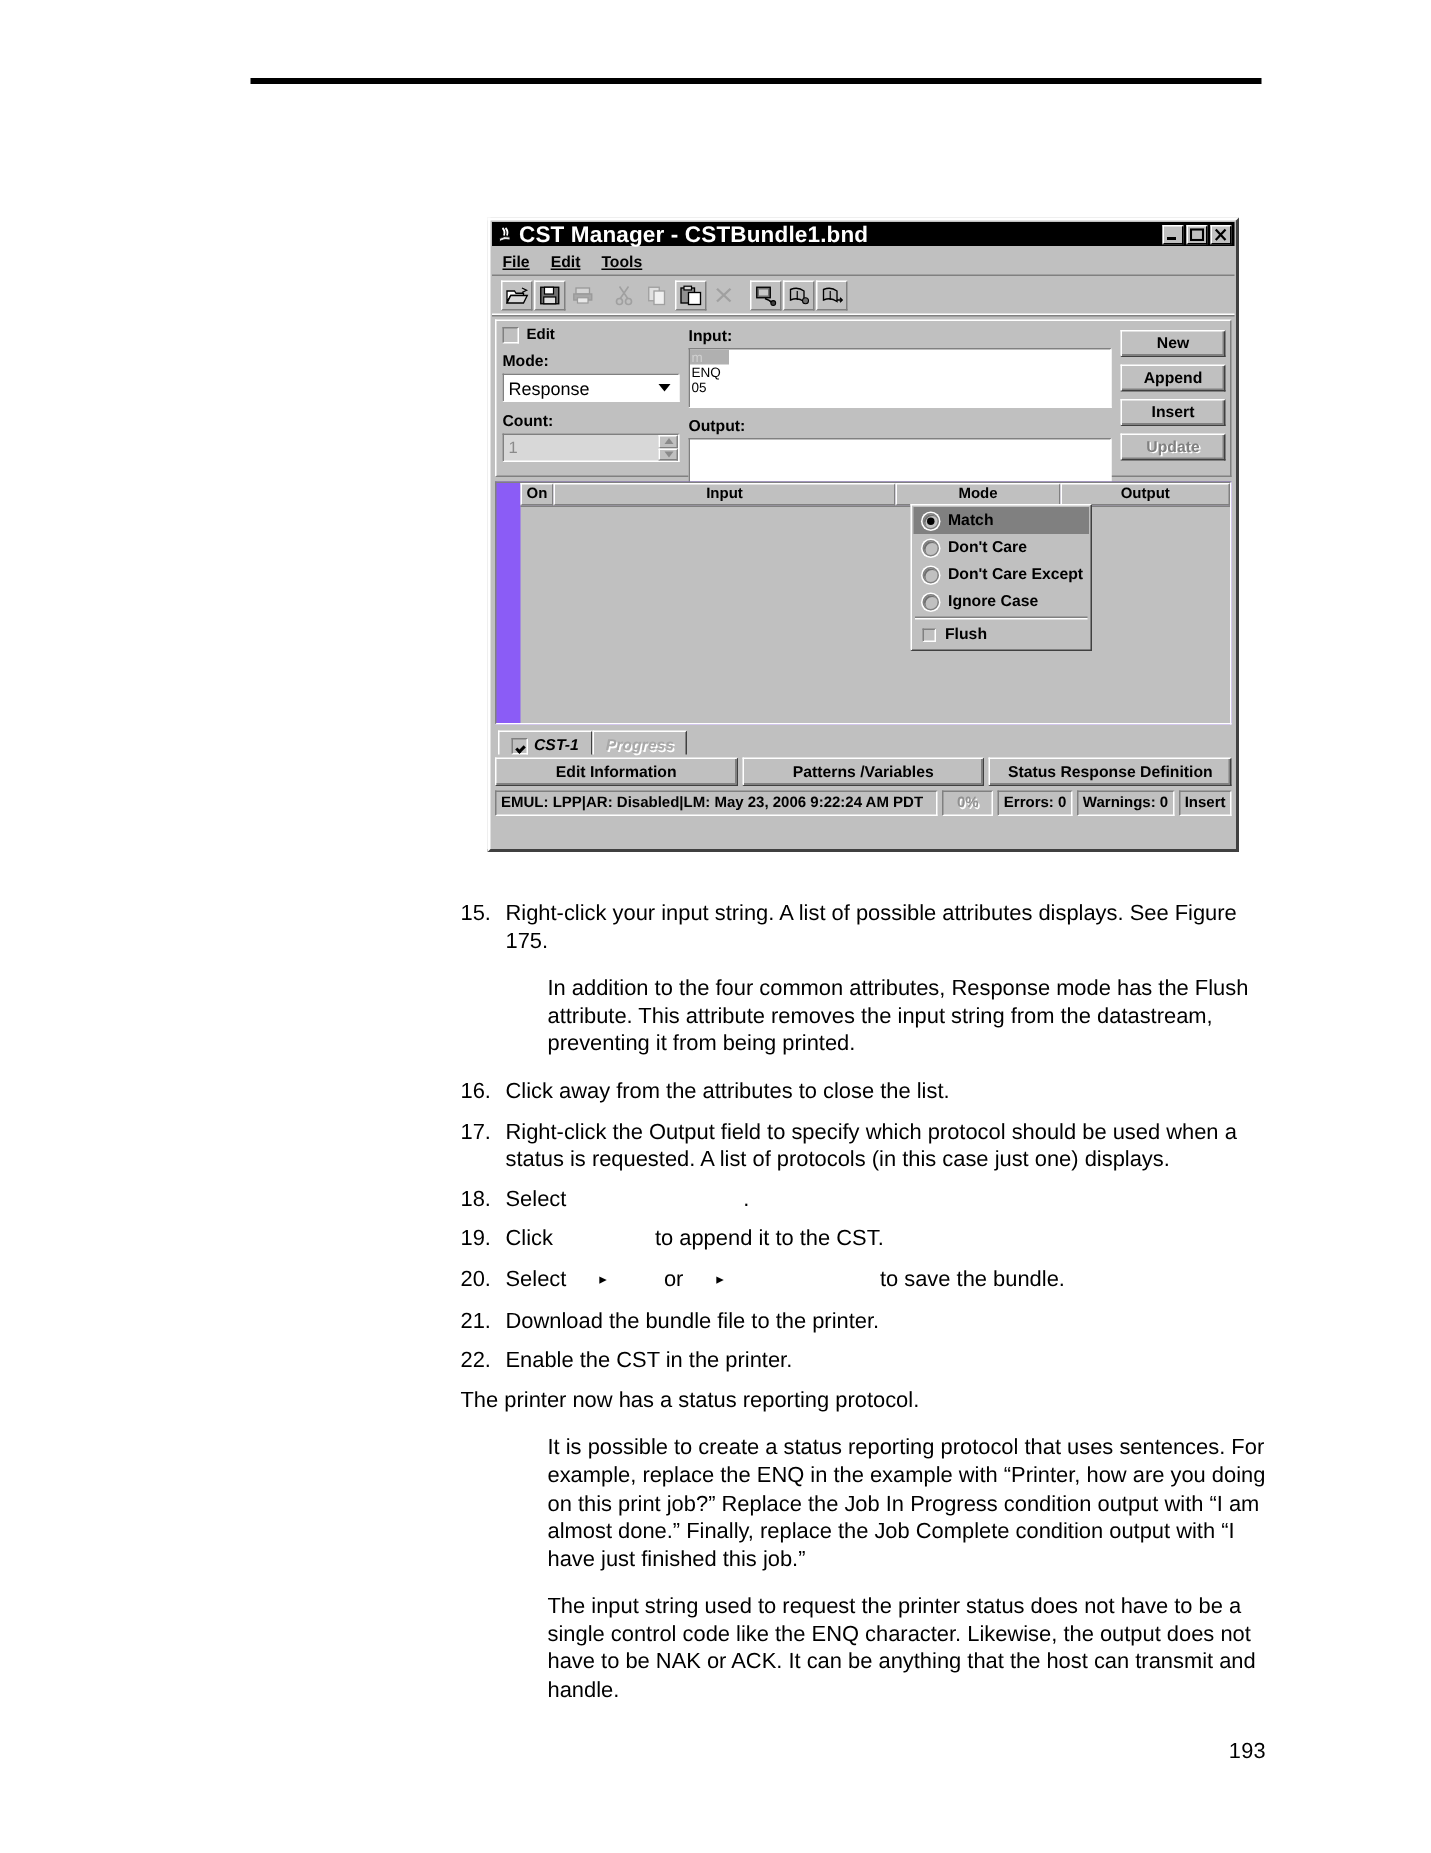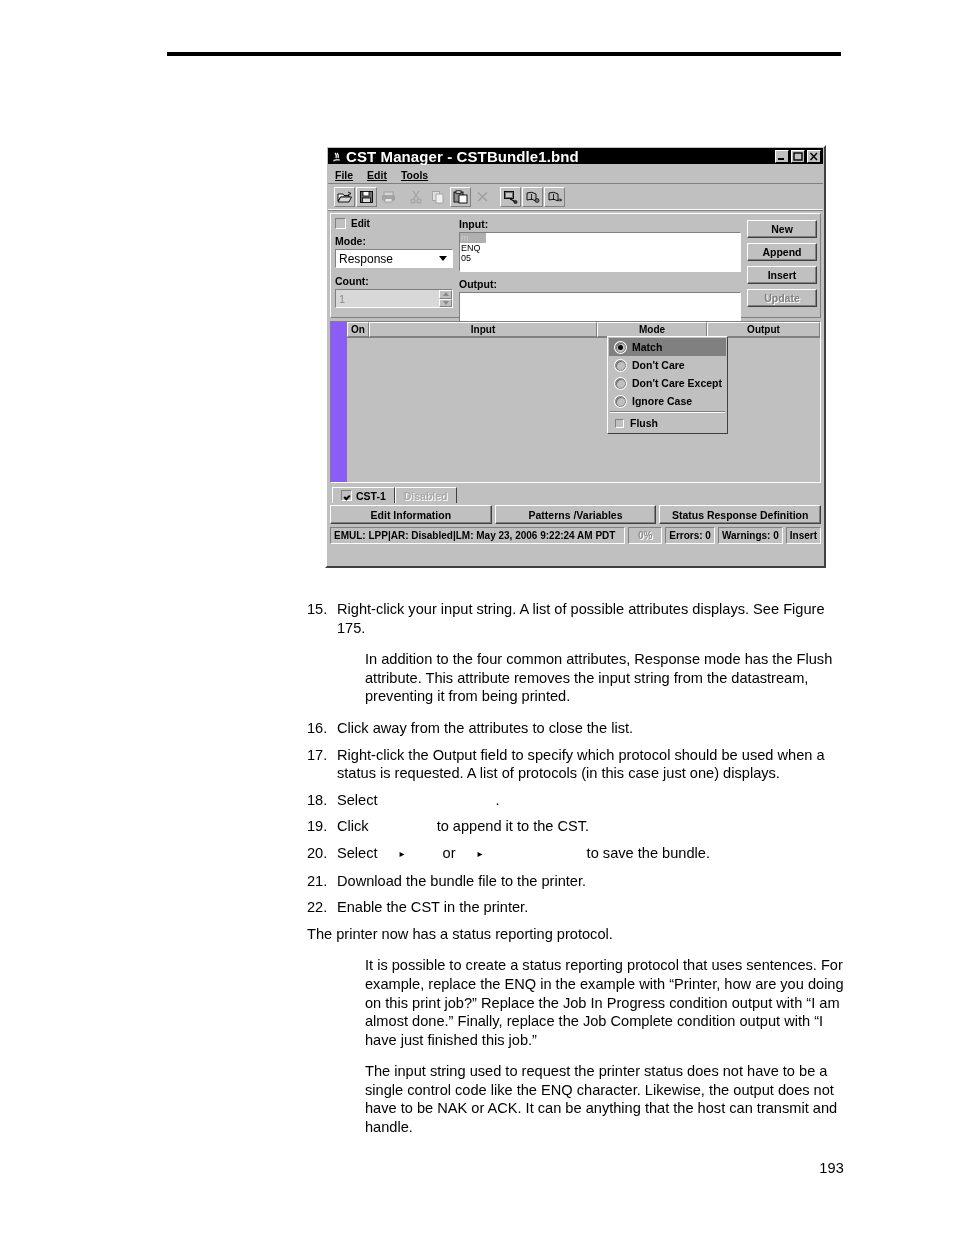--- a/index.html
+++ b/index.html
@@ -306,26 +306,26 @@
   .tabstrip {
     margin: 3px 3px 0 5px;
     height: 17px;
     display: flex;
     align-items: flex-end;
     position: relative;
   }
   .tab {
     height: 16px;
     padding: 0 8px;
-    display: flex; align-items: center; gap: 4px;
+    display: flex; align-items: flex-end; gap: 4px;
     background: #c0c0c0;
     border-top: 1px solid #ffffff; border-left: 1px solid #ffffff;
     border-right: 1px solid #404040;
     box-sizing: border-box;
-    font-size: 10.5px; font-weight: bold;
+    font-size: 10.5px; font-weight: bold; font-style: italic;
   }
   .tab.inactive { color: #a8a8a8; text-shadow: 1px 1px 0 #ffffff; }
 
   .bottom-buttons {
     margin: 2px 3px 0 3px;
     display: flex;
     gap: 3px;
   }
   .bottom-buttons .jbtn { flex: 1; height: 19px; }
 
@@ -589,21 +589,21 @@
     </div>
     <div class="table-body"></div>
   </div>
 
   <div class="tabstrip">
     <div class="tab">
       <span class="checkbox checked"></span>
       <span>CST-1</span>
     </div>
     <div class="tab inactive">
-      <span>Disabled</span>
+      <span>Progress</span>
     </div>
   </div>
 
   <div class="bottom-buttons">
     <div class="jbtn">Edit Information</div>
     <div class="jbtn">Patterns /Variables</div>
     <div class="jbtn">Status Response Definition</div>
   </div>
 
   <div class="statusbar">

